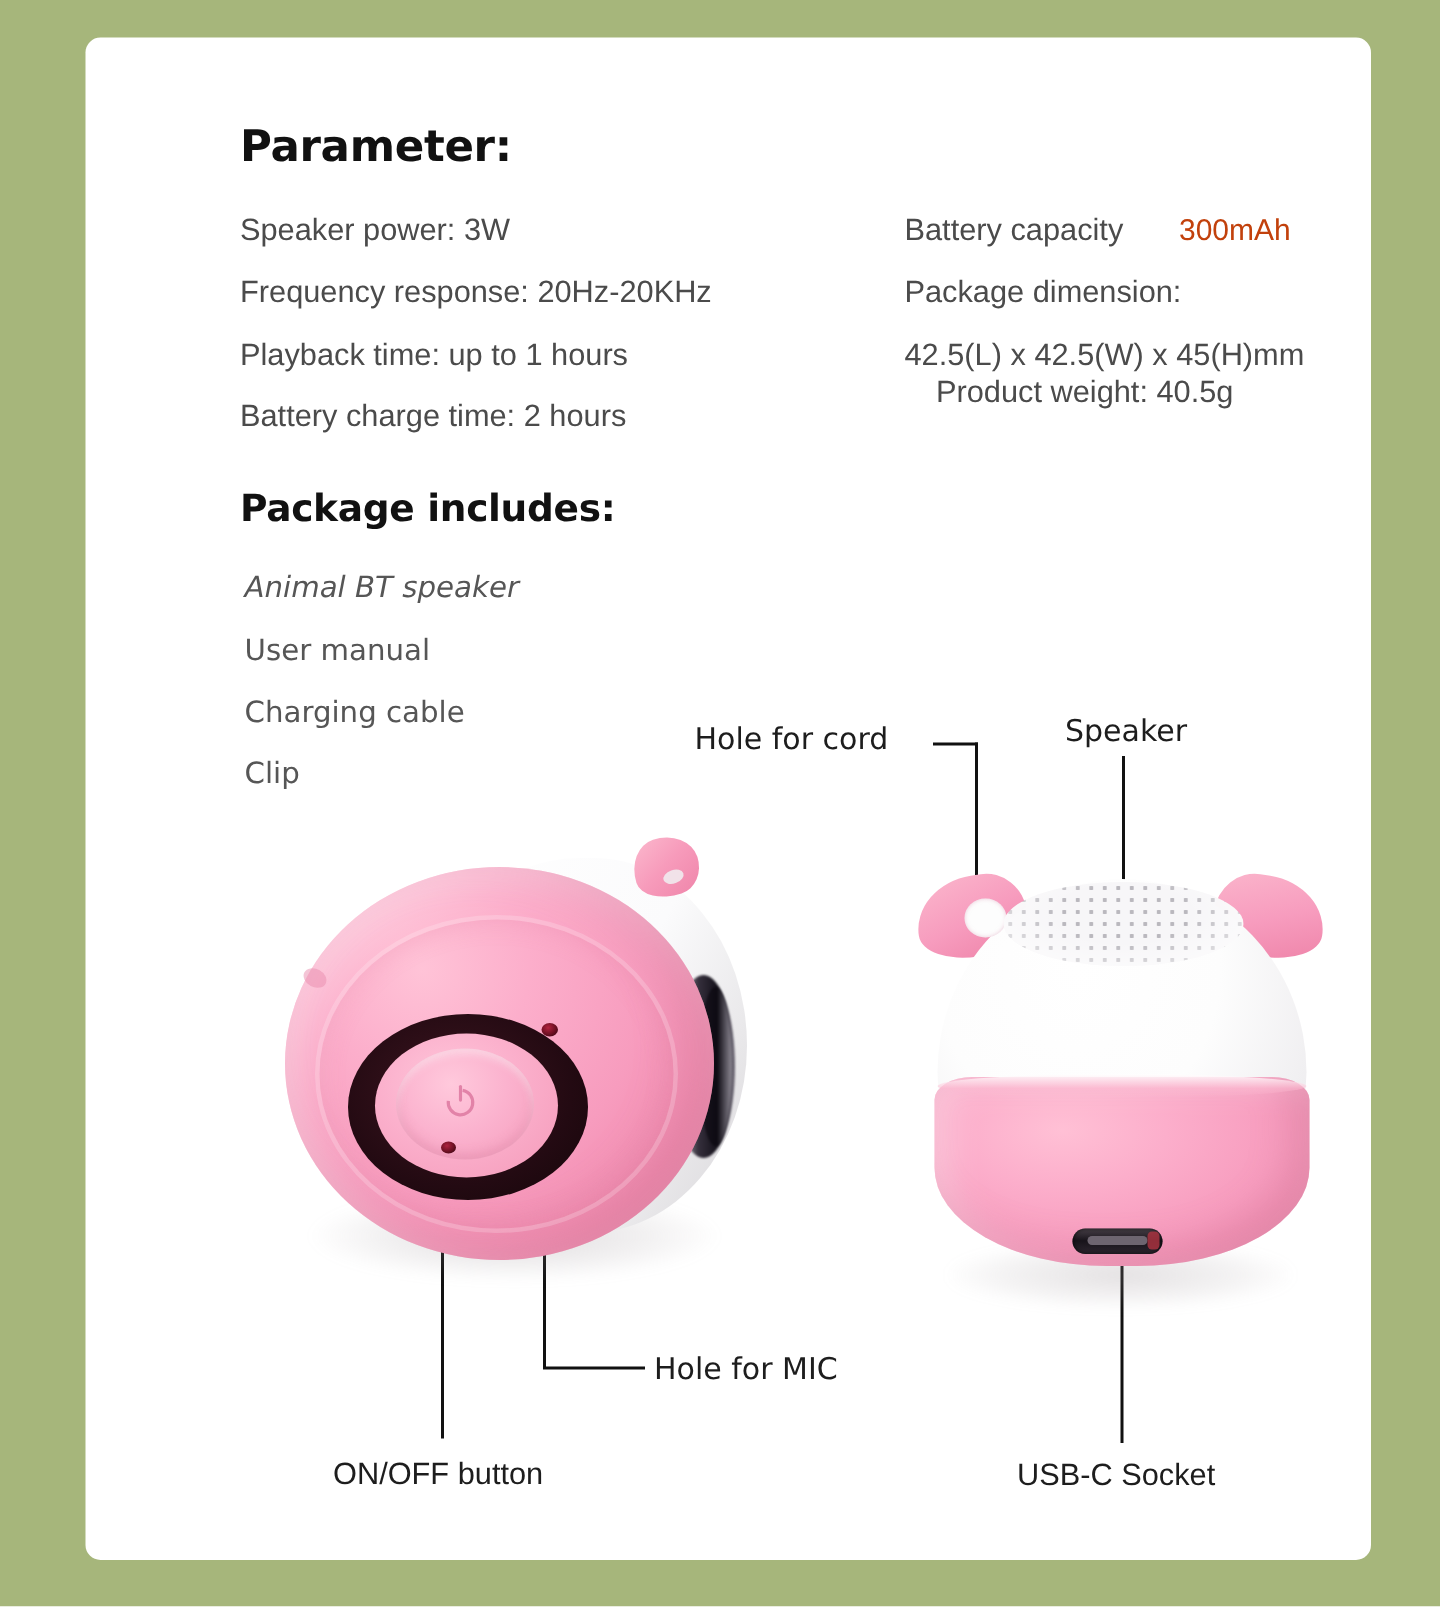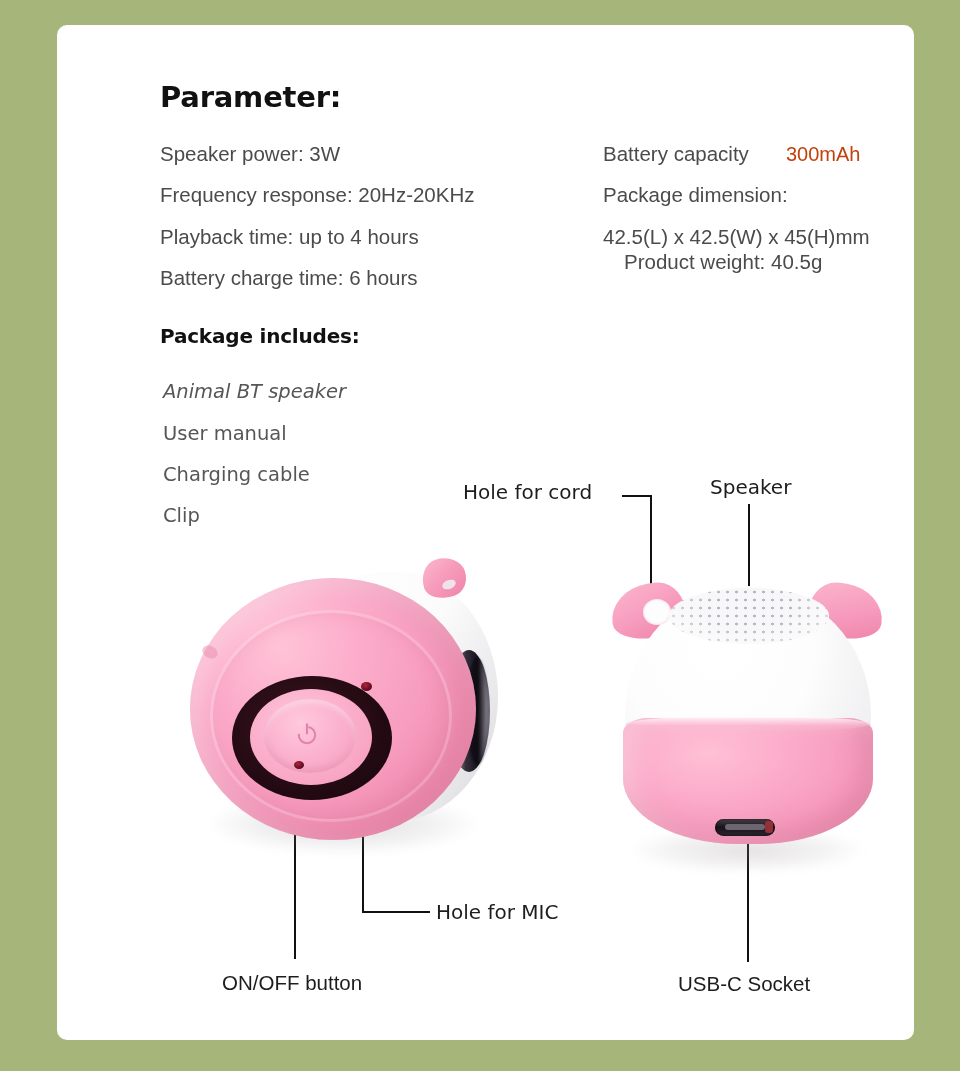--- a/index.html
+++ b/index.html
@@ -34,21 +34,21 @@
   
   .h-title {
     position: absolute;
     font-family: "DejaVu Sans", sans-serif;
     font-weight: bold;
     color: #111111;
     letter-spacing: -0.2px;
     white-space: nowrap;
   }
   #param-heading { left: 103px; top: 55px;  font-size: 29px; }
-  #pkg-heading   { left: 103px; top: 299px; font-size: 20px; }
+  #pkg-heading   { left: 103px; top: 299px; font-size: 25px; }
 
   .param-line {
     position: absolute;
     font-family: "Liberation Sans", sans-serif;
     font-size: 20.5px;
     color: #4b4b4b;
     white-space: nowrap;
   }
   .param-line.dark { color: #c2410c; }
 
@@ -316,22 +316,22 @@
 </head>
 <body>
 
 <div class="page">
   <div class="card">
 
     <div class="h-title" id="param-heading">Parameter:</div>
 
     <div class="param-line" style="left:103px; top:117px;">Speaker power: 3W</div>
     <div class="param-line" style="left:103px; top:158px;">Frequency response: 20Hz-20KHz</div>
-    <div class="param-line" style="left:103px; top:200px;">Playback time: up to 4 hours</div>
-    <div class="param-line" style="left:103px; top:241px;">Battery charge time: 6 hours</div>
+    <div class="param-line" style="left:103px; top:200px;">Playback time: up to 1 hours</div>
+    <div class="param-line" style="left:103px; top:241px;">Battery charge time: 2 hours</div>
 
     <div class="param-line" style="left:546px; top:117px;">Battery capacity</div>
     <div class="param-line dark" style="left:729px; top:118px; font-size:20px;">300mAh</div>
     <div class="param-line" style="left:546px; top:158px;">Package dimension:</div>
     <div class="param-line" style="left:546px; top:200px;">42.5(L) x 42.5(W) x 45(H)mm</div>
     <div class="param-line" style="left:546px; top:225px;margin-left:21px;">Product weight: 40.5g</div>
 
     <div class="h-title" id="pkg-heading">Package includes:</div>
 
     <div class="pkg-line" style="left:106px; top:355px;font-style:italic;">Animal BT speaker</div>

